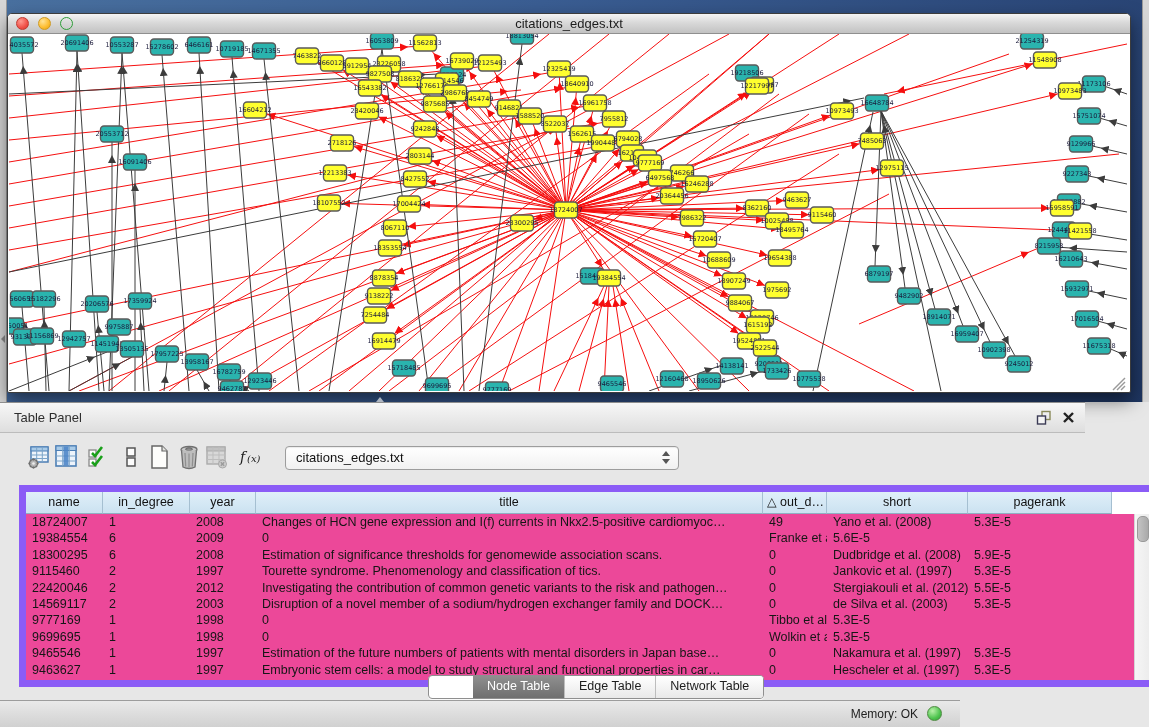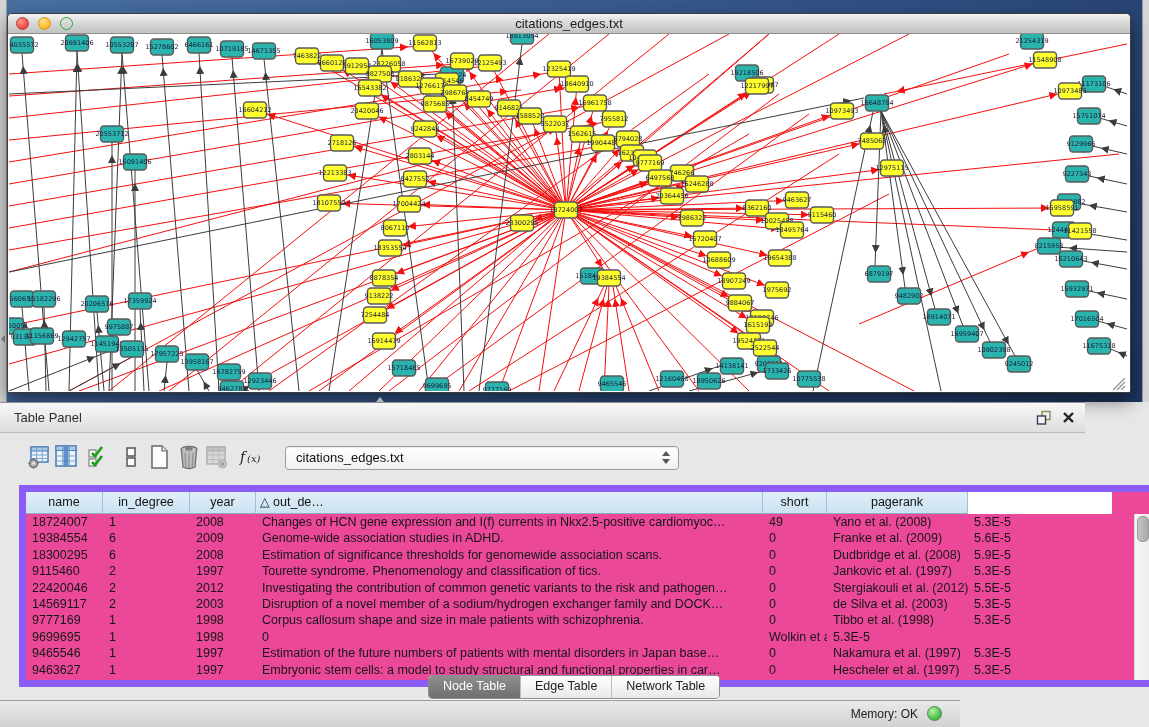--- a/index.html
+++ b/index.html
@@ -50,21 +50,21 @@
   .hc.filler{background:#fff;border-right:none;border-bottom:none;}
   .tbody{position:absolute;left:0;top:22px;right:15px;bottom:0;overflow:hidden;}
   .tr{display:grid;grid-template-columns:77px 87px 66px 507px 64px 141px 144px auto;height:16.4px;line-height:16.4px;}
   .td{box-sizing:border-box;padding-left:6px;font-size:12.5px;color:#161616;white-space:nowrap;overflow:hidden;}
   .vscroll{position:absolute;right:0;top:22px;bottom:0;width:15px;background:linear-gradient(90deg,#f6f6f6,#ececec);border-left:1px solid #d5d5d5;}
   .vthumb{position:absolute;left:2px;top:2px;width:10px;height:24px;border-radius:5px;background:linear-gradient(90deg,#c4c4c4,#a9a9a9);border:1px solid #9a9a9a;}
   .tabbar{position:absolute;left:428px;top:272px;height:22px;display:flex;border:1px solid #8f8f8f;border-radius:4px;overflow:hidden;
           box-shadow:0 1px 0 rgba(255,255,255,.8);background:#fff;}
   .tabseg{padding:0 14px;font-size:12.5px;line-height:21px;color:#1d1d1d;background:linear-gradient(#ffffff,#e9e9e9);border-left:1px solid #bdbdbd;cursor:default;}
   .tabseg:first-child{border-left:none;}
-  .tabseg.active{background:linear-gradient(#8f8f8f,#6f6f6f);color:#fff;}
+  .tabseg.active{background:linear-gradient(#8f8f8f,#6f6f6f);color:#fff;margin-left:44px;}
   
   .statusbar{position:absolute;left:0;top:700px;width:960px;height:27px;border-top:1px solid #9c9c9c;
              background:linear-gradient(#e9e9e9,#d0d0d0);}
   .mem-label{position:absolute;right:42px;top:6px;font-size:12px;color:#222;}
   .mem-dot{position:absolute;right:18px;top:5px;width:15px;height:15px;border-radius:50%;
            background:radial-gradient(circle at 35% 30%,#b8f0a8,#4ec44e 60%,#2f9e38);border:1px solid #4c8a3f;box-sizing:border-box;}
 </style>
 </head>
 <body>
 
@@ -897,40 +897,40 @@
           <div class="dn"></div>
         </div>
     </div>
   </div>
 
   <div class="tablebox">
     <div class="thead" id="table-header-row">
         <span class="hc">name</span>
         <span class="hc">in_degree</span>
         <span class="hc">year</span>
+        <span class="hc">title</span>
         <span class="hc left">△ out_de…</span>
         <span class="hc">short</span>
         <span class="hc">pagerank</span>
         <span class="hc filler"></span>
       </div>
     <div class="tbody" id="table-body">
         <div class="tr">
           <span class="td">18724007</span>
           <span class="td">1</span>
           <span class="td">2008</span>
           <span class="td">Changes of HCN gene expression and I(f) currents in Nkx2.5-positive cardiomyoc…</span>
           <span class="td">49</span>
           <span class="td">Yano et al. (2008)</span>
           <span class="td">5.3E-5</span>
         </div>
         <div class="tr">
           <span class="td">19384554</span>
           <span class="td">6</span>
           <span class="td">2009</span>
-          <span class="td">Genome-wide association studies in ADHD.</span>
           <span class="td">0</span>
           <span class="td">Franke et al. (2009)</span>
           <span class="td">5.6E-5</span>
         </div>
         <div class="tr">
           <span class="td">18300295</span>
           <span class="td">6</span>
           <span class="td">2008</span>
           <span class="td">Estimation of significance thresholds for genomewide association scans.</span>
           <span class="td">0</span>
@@ -961,21 +961,20 @@
           <span class="td">2003</span>
           <span class="td">Disruption of a novel member of a sodium/hydrogen exchanger family and DOCK…</span>
           <span class="td">0</span>
           <span class="td">de Silva et al. (2003)</span>
           <span class="td">5.3E-5</span>
         </div>
         <div class="tr">
           <span class="td">9777169</span>
           <span class="td">1</span>
           <span class="td">1998</span>
-          <span class="td">Corpus callosum shape and size in male patients with schizophrenia.</span>
           <span class="td">0</span>
           <span class="td">Tibbo et al. (1998)</span>
           <span class="td">5.3E-5</span>
         </div>
         <div class="tr">
           <span class="td">9699695</span>
           <span class="td">1</span>
           <span class="td">1998</span>
           <span class="td">0</span>
           <span class="td">Wolkin et al. (1991)</span>

